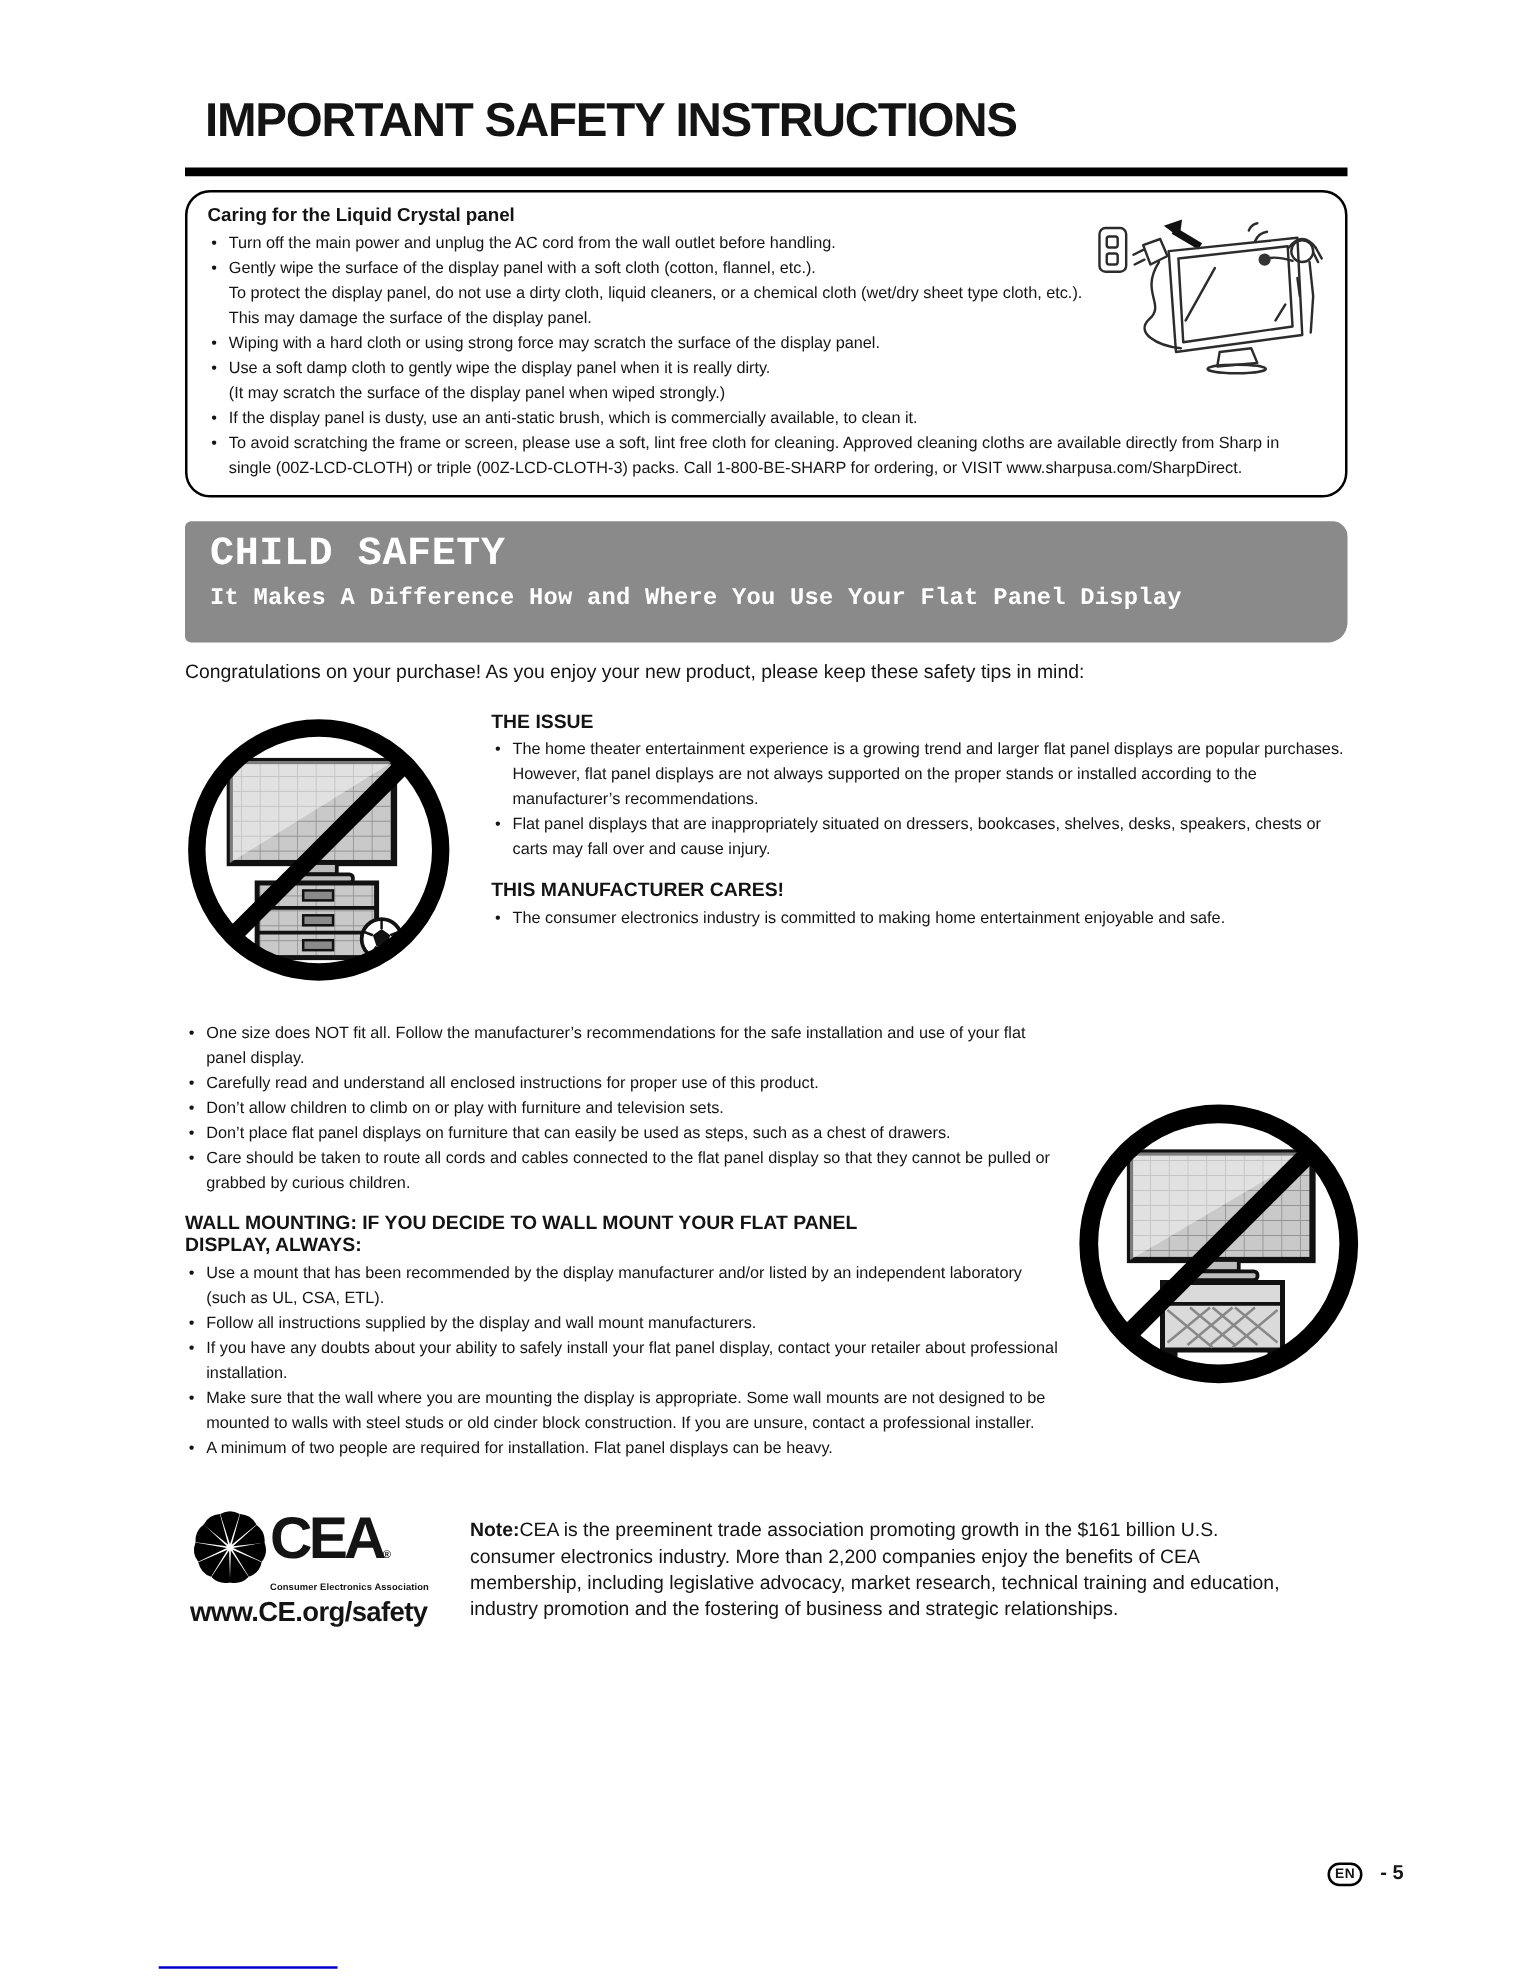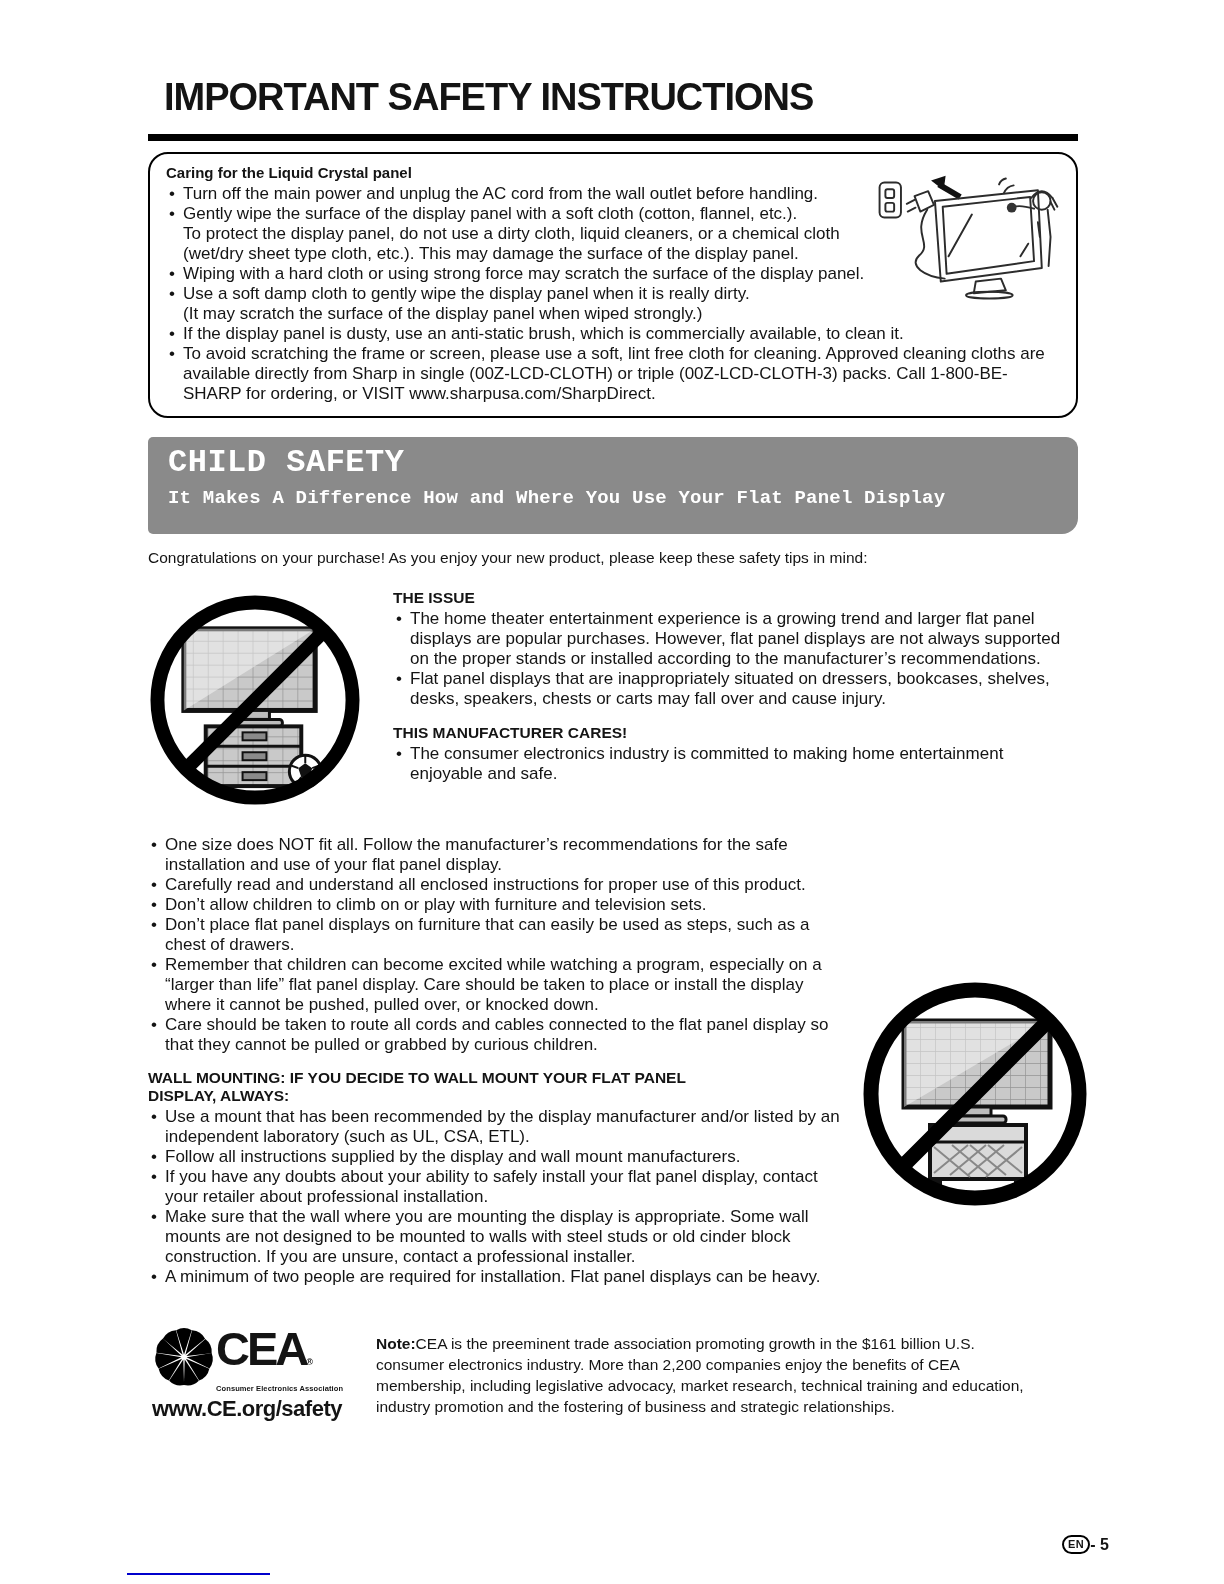--- a/index.html
+++ b/index.html
@@ -7,21 +7,21 @@
   .page { position:absolute; inset:0; padding:60px 146px 0 148px; box-sizing:border-box; }
 
   h1.title { font-size:38px; font-weight:bold; letter-spacing:-1px; margin:16px; line-height:42px; }
   .title-rule { height:7px; background:#000; margin-top:9px; }
 
   .care-box { border:2.5px solid #000; border-radius:20px; margin-top:11px; padding:8px 16px 12px; overflow:hidden; }
   .care-box h2 { font-size:15px; font-weight:bold; margin:2px 0 3px; }
   .care-illu { float:right; width:186px; height:136px; margin:2px 0 6px 8px; }
   .care-illu svg { width:100%; height:100%; }
 
-  ul.bullets { list-style:none; margin:0; padding:0; font-size:17px; line-height:20px; }
+  ul.bullets { list-style:none; margin:0; padding:0; font-size:13px; line-height:20px; }
   ul.bullets li { padding-left:17px; position:relative; white-space:pre-wrap; }
   ul.bullets li::before { content:"\2022"; position:absolute; left:3px; }
 
   .banner { margin-top:19px; background:#8a8a8a; border-radius:5px 12px 16px 5px; padding:9px 20px 25px; color:#fff;font-family:Liberation Mono, monospace; }
   .banner-title { font-size:32px; font-weight:bold; line-height:34px; letter-spacing:0.5px; }
   .banner-sub { font-size:19px; font-weight:bold; margin-top:7px; letter-spacing:0.2px; }
 
   .intro { font-size:15.5px; margin:15px 0 0; }
 
   .issue-row { display:flex; margin-top:22px; }
@@ -42,21 +42,21 @@
   .cea-block { width:222px; flex:none; padding-left:4px; }
   .cea-top { display:flex; align-items:flex-start; }
   .cea-top svg { width:64px; height:64px; flex:none; }
   .cea-word { font-size:47px; font-weight:bold; letter-spacing:-3px; line-height:48px; }
   .cea-reg { font-size:9px; vertical-align:baseline; }
   .cea-assoc { font-size:7.5px; font-weight:bold; letter-spacing:0.1px; margin-top:-2px; text-align:right; }
   .cea-url { font-size:22px; font-weight:bold; letter-spacing:-0.5px; margin-top:3px; }
   .note { width:660px; font-size:15.5px; line-height:21px; margin:3px 0 0 2px; }
   .note-label { font-weight:bold; margin-right:0; }
 
-  .page-num { position:absolute; left:1062px; top:1535px; font-size:16px; font-weight:bold; display:flex; align-items:center; gap:0; }
+  .page-num { position:absolute; left:1062px; top:1490px; font-size:16px; font-weight:bold; display:flex; align-items:flex-start; gap:14px; }
   .en-oval { border:2px solid #000; border-radius:11px; font-size:11px; font-weight:bold; padding:1px 4px 2px; letter-spacing:0.5px; }
   .blue-line { position:absolute; left:127px; top:1573px; width:143px; height:2px; background:#0000cc; }
 
   .ink { stroke:#2c2c2c; fill:none; stroke-width:2; stroke-linecap:round; stroke-linejoin:round; }
 </style>
 </head>
 <body>
 
 <div class="page">
 
@@ -151,21 +151,20 @@
         </ul>
     </div>
   </div>
 
   <div class="tune">
     <ul class="bullets">
         <li>One size does NOT fit all. Follow the manufacturer’s recommendations for the safe installation and use of your flat panel display.</li>
         <li>Carefully read and understand all enclosed instructions for proper use of this product.</li>
         <li>Don’t allow children to climb on or play with furniture and television sets.</li>
         <li>Don’t place flat panel displays on furniture that can easily be used as steps, such as a chest of drawers.</li>
-        <li>Remember that children can become excited while watching a program, especially on a “larger than life” flat panel display. Care should be taken to place or install the display where it cannot be pushed, pulled over, or knocked down.</li>
         <li>Care should be taken to route all cords and cables connected to the flat panel display so that they cannot be pulled or grabbed by curious children.</li>
       </ul>
   </div>
 
   <div class="wall">
     <div class="wall-icon">
       <svg viewBox="0 0 230 230" aria-hidden="true">
         <defs>
           <pattern id="grid2" width="15" height="12" patternUnits="userSpaceOnUse">
             <rect width="15" height="12" fill="#c9c9c9"></rect>

